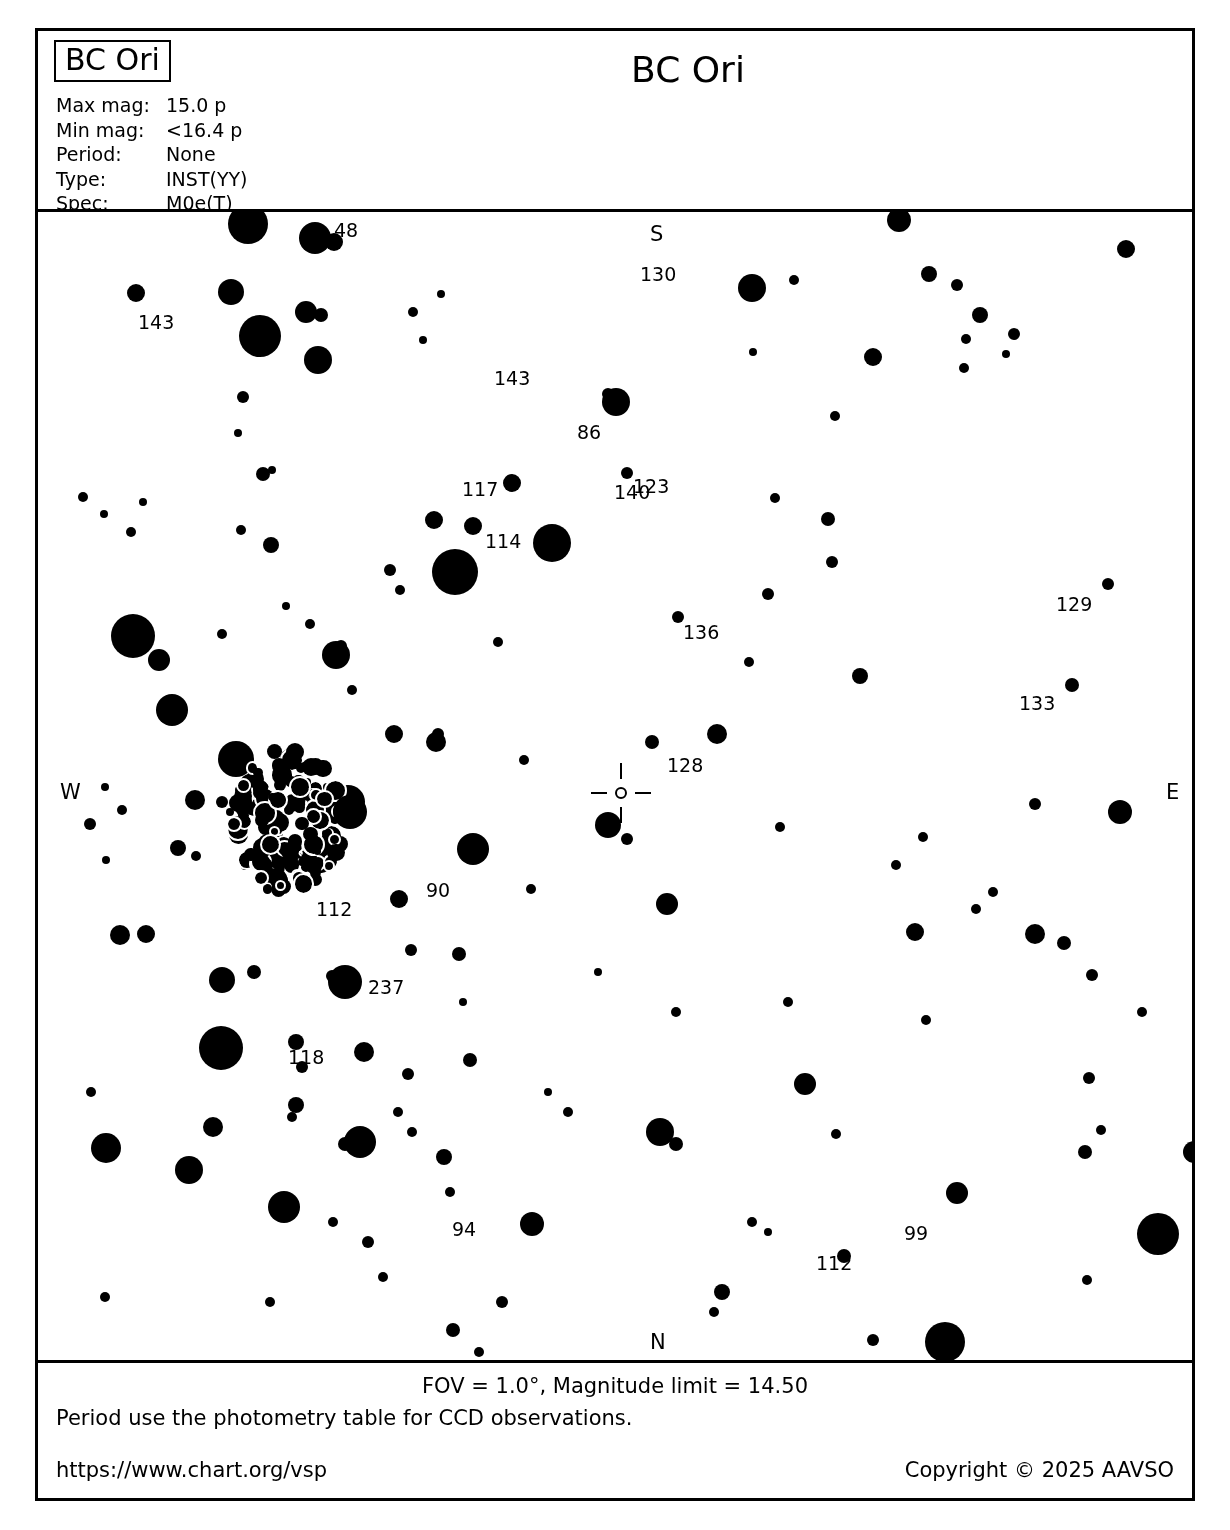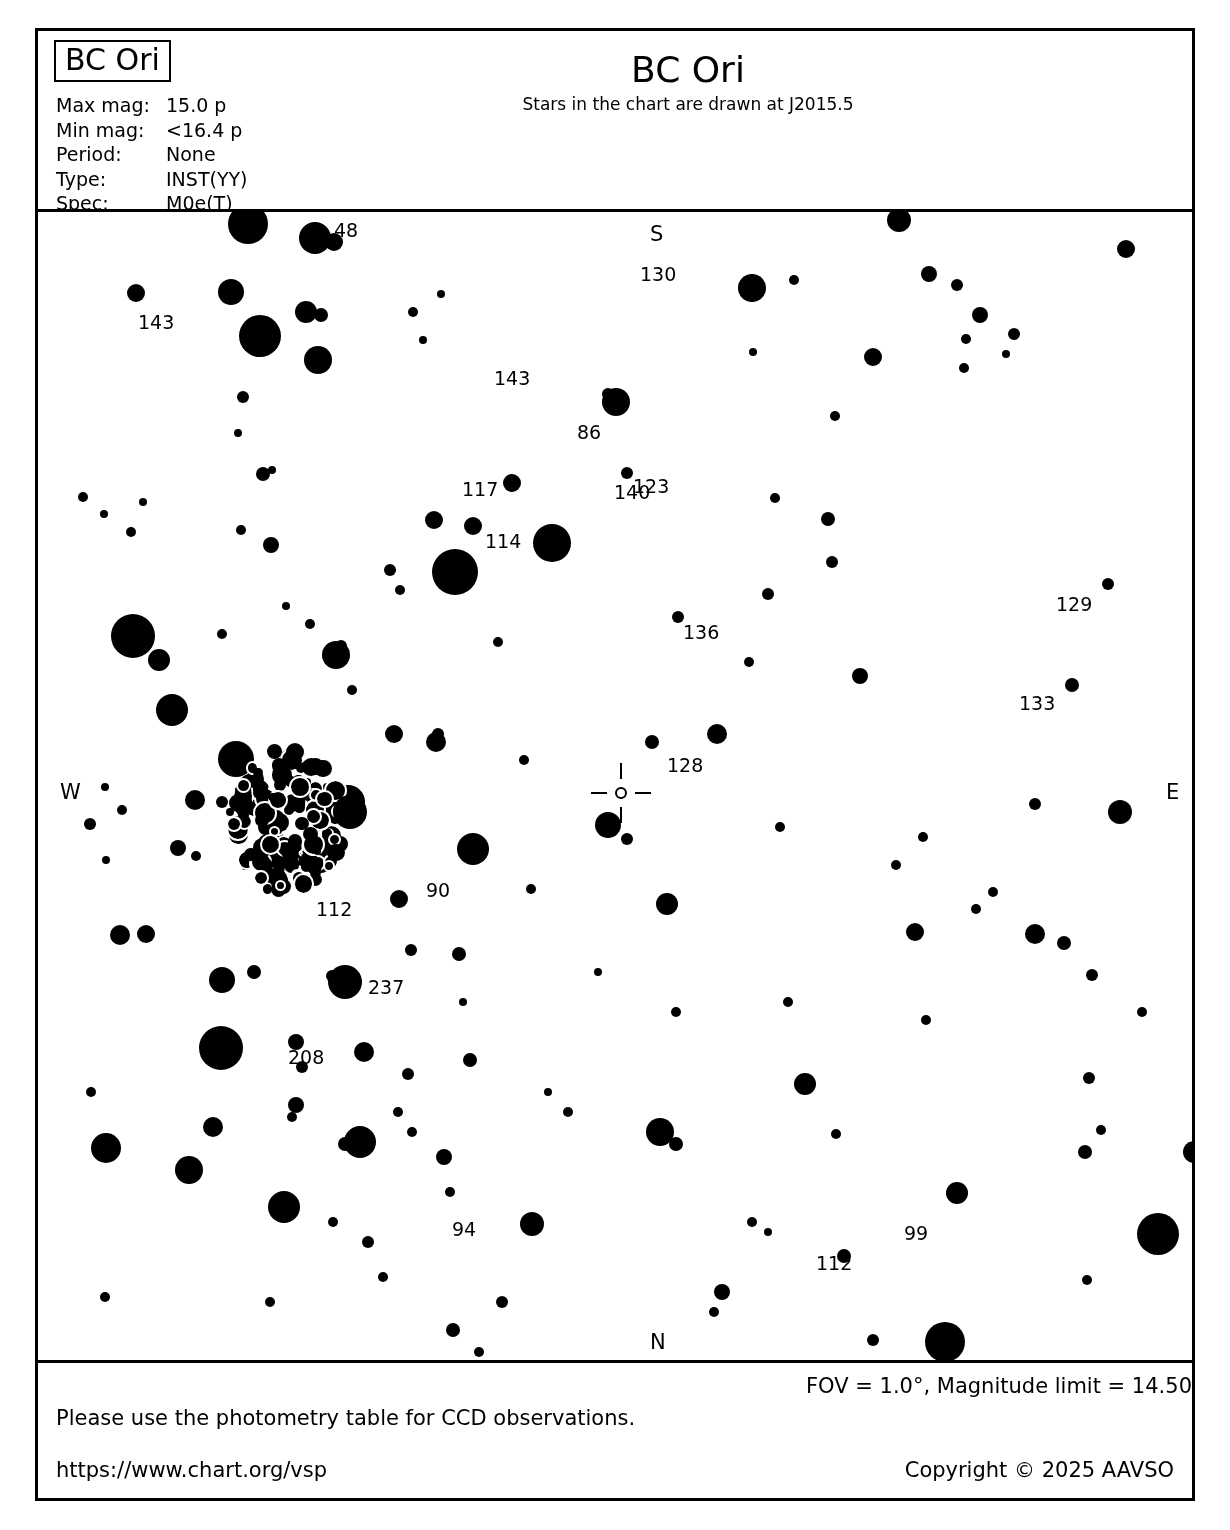--- a/index.html
+++ b/index.html
@@ -179,21 +179,21 @@
 
   
   .fov-bar {
     position: absolute;
     left: 38px;
     top: 1360px;
     width: 1154px;
     height: 44px;
     border-top: 3px solid #000;
     box-sizing: border-box;
-    text-align: right;
+    text-align: center;
   }
   .fov-text {
     font-size: 21px;
     line-height: 21px;
     margin-top: 13px;
   }
   .photometry-note {
     position: absolute;
     left: 56px;
     top: 1406px;
@@ -247,21 +247,20 @@
         <tr>
           <td class="k">Spec:</td>
           <td class="v">M0e(T)</td>
         </tr>
       </tbody>
         </table>
     </div>
 
     <div class="header-mid">
       <div class="chart-title">BC Ori</div>
-      <div class="epoch-note">Stars in the chart are drawn at J2015.5</div>
     </div>
 
   </div>
 
   <div class="field" id="field">
     <div class="compass" id="cmp-n" style="left:612px; top:1120px;">N</div>
     <div class="compass" id="cmp-s" style="left:612px; top:12px;">S</div>
     <div class="compass" id="cmp-e" style="left:1128px; top:570px;">E</div>
     <div class="compass" id="cmp-w" style="left:22px; top:570px;">W</div>
   <div class="star" style="left: 190px; top: -8px; width: 40px; height: 40px;"></div>
@@ -670,33 +669,33 @@
       <div class="label" style="left: 595px; top: 265px;">123</div>
       <div class="label" style="left: 576px; top: 271px;">140</div>
       <div class="label" style="left: 447px; top: 320px;">114</div>
       <div class="label" style="left: 1018px; top: 383px;">129</div>
       <div class="label" style="left: 645px; top: 411px;">136</div>
       <div class="label" style="left: 981px; top: 482px;">133</div>
       <div class="label" style="left: 629px; top: 544px;">128</div>
       <div class="label" style="left: 388px; top: 669px;">90</div>
       <div class="label" style="left: 278px; top: 688px;">112</div>
       <div class="label" style="left: 330px; top: 766px;">237</div>
-      <div class="label" style="left: 250px; top: 836px;">208</div>
+      <div class="label" style="left: 250px; top: 836px;">118</div>
       <div class="label" style="left: 414px; top: 1008px;">94</div>
       <div class="label" style="left: 866px; top: 1012px;">99</div>
       <div class="label" style="left: 778px; top: 1042px;">112</div>
       <div class="target" style="left: 553px; top: 551px;">
         <div class="ocirc"></div>
         <div class="tick t-up"></div>
         <div class="tick t-dn"></div>
         <div class="tick t-lf"></div>
         <div class="tick t-rt"></div>
       </div>
     </div>
 
   <div class="fov-bar">
     <div class="fov-text">FOV = 1.0°, Magnitude limit = 14.50</div>
   </div>
-  <div class="photometry-note">Please use the photometry table for CCD observations.</div>
+  <div class="photometry-note">Period use the photometry table for CCD observations.</div>
   <div class="footer-url">https://www.chart.org/vsp</div>
   <div class="footer-copy">Copyright © 2025 AAVSO</div>
 
 </div>
 
 </body></html>

